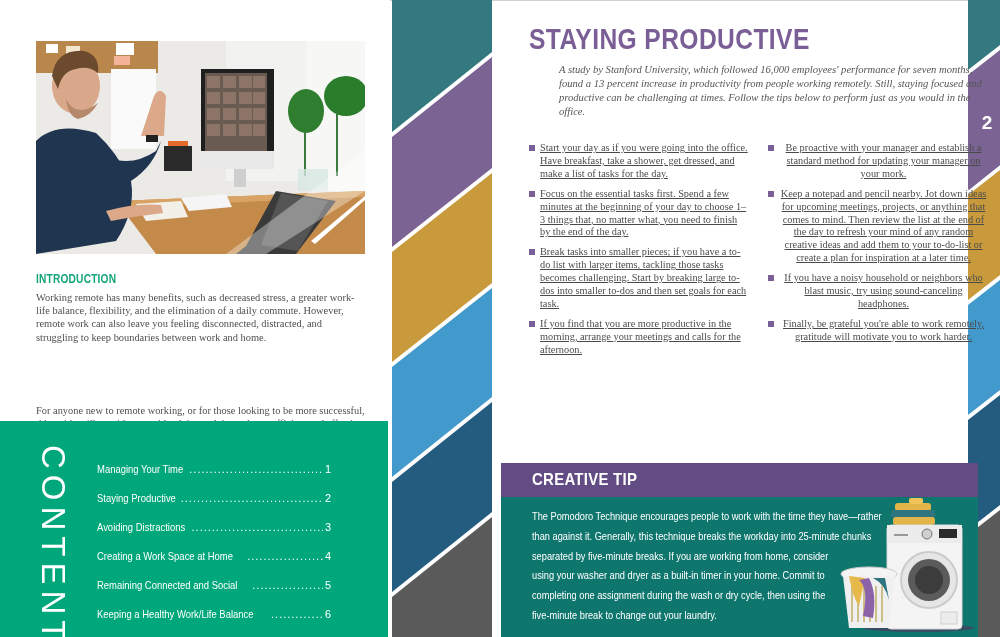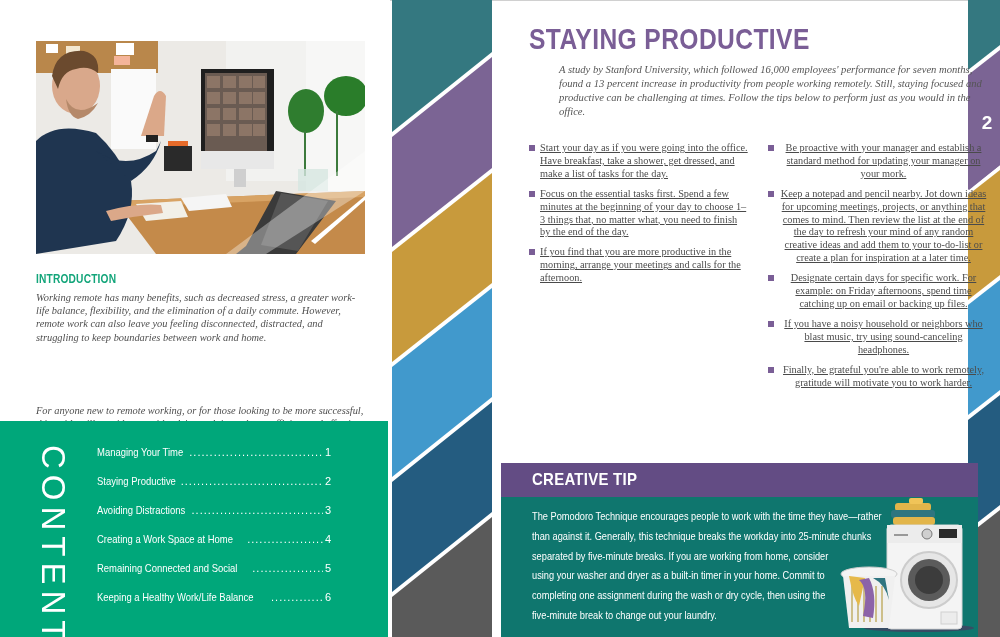--- a/index.html
+++ b/index.html
@@ -6,29 +6,29 @@
   html, body { width: 1000px; height: 637px; overflow: hidden; background: #ffffff; }
   body { position: relative; font-family: "Liberation Serif", serif; color: #4a4a4a; }
 
   
   .left-page { position: absolute; left: 0; top: 0; width: 390px; height: 637px; background: #fff; }
   .top-rule { position: absolute; left: 0; top: 0; width: 1000px; height: 1px; background: #d0d0d0; }
   .photo { position: absolute; left: 36px; top: 41px; width: 329px; height: 213px; overflow: hidden; background: #e9e6e1; }
   .photo svg { display: block; }
 
   .intro-heading { position: absolute; left: 36px; top: 272px; font-family: "Liberation Sans", sans-serif; font-size: 12px; font-weight: bold; color: #13a57a; letter-spacing: 0.2px; transform: scaleX(0.85); transform-origin: left; }
-  .intro-text { position: absolute; left: 36px; width: 330px; font-size: 10.4px; line-height: 13.2px; color: #4f4f4f; font-style: italic; }
+  .intro-text { position: absolute; left: 36px; width: 330px; font-size: 10.4px; line-height: 13.2px; color: #4f4f4f; }
   .intro-p1 { top: 291px; }
   .intro-p2 { top: 356px; margin-top: 48px; }
 
   .contents-box { position: absolute; left: 0; top: 421px; width: 388px; height: 216px; background: #00a77a; }
   .contents-title { position: absolute; left: 38px; top: 445px; width: 36px; height: 150px; }
   .contents-title span { position: absolute; left: 0; top: 0; transform-origin: 0 0; transform: translate(34px, 0) rotate(90deg); font-family: "Liberation Sans", sans-serif; font-size: 33px; color: #ffffff; letter-spacing: 6px; white-space: nowrap; font-weight: normal; }
   .toc { position: absolute; left: 97px; top: 446px; width: 234px; }
-  .toc-row { display: flex; align-items: flex-start; height: 29px; font-family: "Liberation Sans", sans-serif; font-size: 11px; color: #ffffff; }
+  .toc-row { display: flex; align-items: flex-end; height: 29px; font-family: "Liberation Sans", sans-serif; font-size: 11px; color: #ffffff; }
   .toc-label { white-space: nowrap; transform: scaleX(0.86); transform-origin: left; margin-right: -10px; }
   .toc-dots { flex: 1; overflow: hidden; white-space: nowrap; letter-spacing: 1px; margin: 0 2px; }
   .toc-dots::before { content: "................................................................................"; }
   .toc-num { white-space: nowrap; }
 
   
   .stripes { position: absolute; left: 392px; top: 0; width: 100px; height: 637px; }
   .side-stripes { position: absolute; left: 968px; top: 0; width: 32px; height: 637px; }
 
   
@@ -199,27 +199,27 @@
   </svg>
 </div>
 <div class="page-num">2</div>
 
 <h1 class="page-title">STAYING PRODUCTIVE</h1>
 <p class="lede">A study by Stanford University, which followed 16,000 employees' performance for seven months, found a 13 percent increase in productivity from people working remotely. Still, staying focused and productive can be challenging at times.  Follow the tips below to perform just as you would in the office.</p>
 
 <ul class="tips-col col1">
   <li class="tip"><span class="tip-bullet"></span><span>Start your day as if you were going into the office.  Have breakfast, take a shower, get dressed, and make a list of tasks for the day.</span></li>
   <li class="tip"><span class="tip-bullet"></span><span>Focus on the essential tasks first. Spend a few minutes at the beginning of your day to choose 1–3 things that, no matter what, you need to finish by the end of the day.</span></li>
+  <li class="tip"><span class="tip-bullet"></span><span>Break tasks into smaller pieces; if you have a to-do list with larger items, tackling those tasks becomes challenging. Start by breaking large to-dos into smaller to-dos and then set goals for each task.</span></li>
   <li class="tip"><span class="tip-bullet"></span><span>If you find that you are more productive in the morning, arrange your meetings and calls for the afternoon.</span></li>
 </ul>
 
 <ul class="tips-col col2">
   <li class="tip"><span class="tip-bullet"></span><span>Be proactive with your manager and establish a standard method for updating your manager on your mork.</span></li>
   <li class="tip"><span class="tip-bullet"></span><span>Keep a notepad and pencil nearby. Jot down ideas for upcoming meetings, projects, or anything that comes to mind. Then review the list at the end of the day to refresh your mind of any random creative ideas and add them to your to-do-list or create a plan for inspiration at a later time.</span></li>
-  <li class="tip"><span class="tip-bullet"></span><span>Designate certain days for specific work. For example: on Friday afternoons, spend time catching up on email or backing up files.</span></li>
   <li class="tip"><span class="tip-bullet"></span><span>If you have a noisy household or neighbors who blast music, try using sound-canceling headphones.</span></li>
   <li class="tip"><span class="tip-bullet"></span><span>Finally, be grateful you're able to work remotely, gratitude will motivate you to work harder.</span></li>
 </ul>
 
 <div class="tip-box">
   <div class="tip-header">
     <div class="tip-title">CREATIVE TIP</div>
   </div>
   <div class="tip-body">
     <span class="tip-line">The Pomodoro Technique encourages people to work with the time they have—rather</span>

